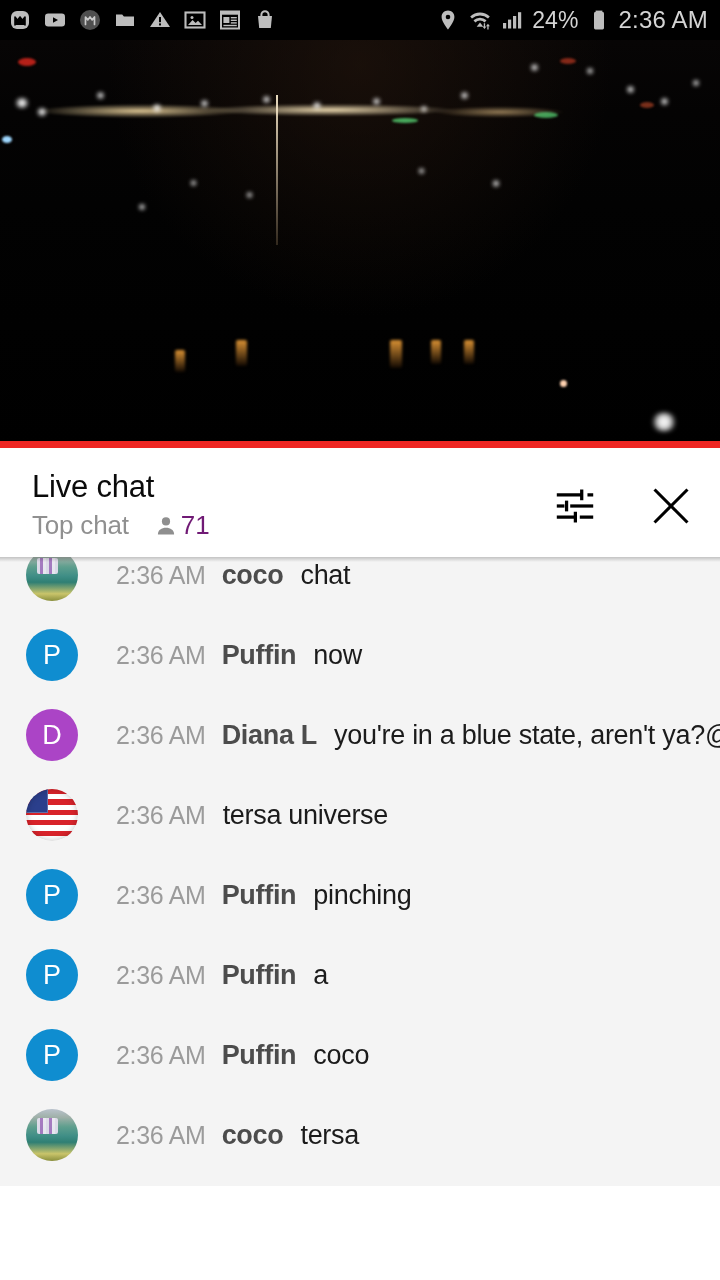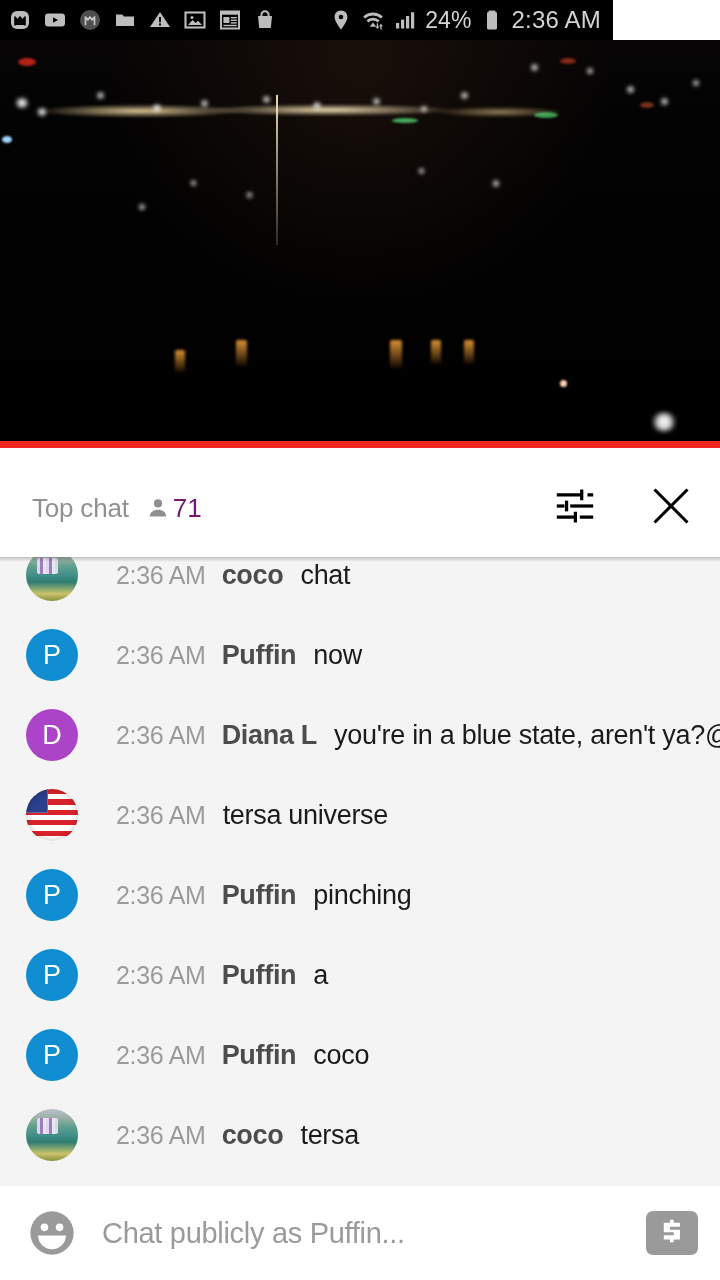--- a/index.html
+++ b/index.html
@@ -6,21 +6,21 @@
   html,body {
     width:720px; height:1280px; overflow:hidden;
     background:#ffffff;
     font-family:"Liberation Sans", sans-serif;
     -webkit-font-smoothing:antialiased;
   }
   #app { position:relative; width:720px; height:1280px; }
 
   
   .statusbar {
-    position:absolute; top:0; left:0; width:613px; height:40px;
+    position:absolute; top:0; left:0; width:720px; height:40px;
     background:#000; display:flex; align-items:center;
     padding:0 12px 0 8px;
   }
   .sb-left { display:flex; align-items:center; gap:11px; }
   .sb-right { margin-left:auto; display:flex; align-items:center; gap:8px; }
   .sb-ico { width:24px; height:24px; display:block; }
   .sb-ico svg { display:block; width:24px; height:24px; fill:#bdbdbd; }
   .sb-text { color:#d4d4d4; font-size:23px; letter-spacing:0.1px; }
   .sb-time { color:#d4d4d4; font-size:24px; letter-spacing:0.2px; }
 
@@ -56,21 +56,21 @@
     position:absolute; left:0; bottom:0; width:720px; height:7px; background:#ef2622;
   }
 
   
   .chat-header {
     position:absolute; top:455px; left:0; width:720px; height:102px;
     background:#fff; display:flex; align-items:center; padding:0 22px 0 32px;
   }
   .ch-titles { display:flex; flex-direction:column; justify-content:center; gap:3px; }
   .ch-title { font-size:31px; color:#0a0a0a; line-height:1.05; letter-spacing:-0.2px; }
-  .ch-sub { display:flex; align-items:center; gap:17px; margin-top:4px; }
+  .ch-sub { display:flex; align-items:center; gap:25px; margin-top:4px; }
   .ch-subtext { font-size:26px; color:#909090; letter-spacing:-0.2px; }
   .ch-viewer { display:flex; align-items:center; gap:3px; }
   .ch-viewer svg { width:24px; height:24px; fill:#8f8f8f; display:block; }
   .ch-count { font-size:26px; color:#701a75; }
   .ch-actions { margin-left:auto; display:flex; align-items:center; gap:42px; }
   .icon-btn { width:54px; height:54px; display:flex; align-items:center; justify-content:center; }
   .icon-btn svg { display:block; }
 
   
   .chat-list {
@@ -274,20 +274,21 @@
     <div class="amber" style="left:431px; top:300px; width:10px; height:24px;"></div>
     <div class="amber" style="left:464px; top:300px; width:10px; height:24px;"></div>
     <div class="dot" style="left:560px; top:340px; width:7px; height:7px; background:#ffd2b0;"></div>
     <div class="hl" style="left:650px; top:372px; width:28px; height:20px;"></div>
 
     <div class="progress"></div>
   </div>
 
   <div class="chat-header">
     <div class="ch-titles">
+      <div class="ch-title">Live chat</div>
       <div class="ch-sub">
         <span class="ch-subtext">Top chat</span>
         <span class="ch-viewer">
           <svg viewBox="0 0 24 24">
               <circle cx="12" cy="7.4" r="4.1"></circle>
               <path d="M3.9 20.4c0-4.3 3.7-6.6 8.1-6.6s8.1 2.3 8.1 6.6z"></path>
             </svg>
           <span class="ch-count">71</span>
         </span>
       </div>
@@ -365,30 +366,14 @@
         </div>
         <div class="msg">
           <div class="avatar photo-coco"></div>
           <span class="m-time">2:36 AM</span>
           <span class="m-author">coco</span>
           <span class="m-text">tersa</span>
         </div>
       </div>
   </div>
 
-  <div class="input-bar">
-    <div class="emoji-btn">
-      <svg viewBox="0 0 24 24">
-        <circle cx="12" cy="12" r="10" fill="#9a9a9a"></circle>
-        <circle cx="8.5" cy="9.4" r="1.75" fill="#fff"></circle>
-        <circle cx="15.5" cy="9.4" r="1.75" fill="#fff"></circle>
-        <path d="M5.6 13.1h12.8A6.4 6.4 0 015.6 13.1z" fill="#fff"></path>
-      </svg>
-    </div>
-    <input class="chat-input" type="text" placeholder="Chat publicly as Puffin..." style="">
-    <div class="superchat-btn">
-      <svg viewBox="0 0 24 24">
-        <path d="M10.6 2.6h2.6v2.1h4.4v2.9h-7.1v2.1h7.1v6.8h-4.4v2.1h-2.6v-2.1H6.2v-2.9h7.1v-2.1H6.2V4.7h4.4z"></path>
-      </svg>
-    </div>
-  </div>
 
 </div>
 
 </body></html>

